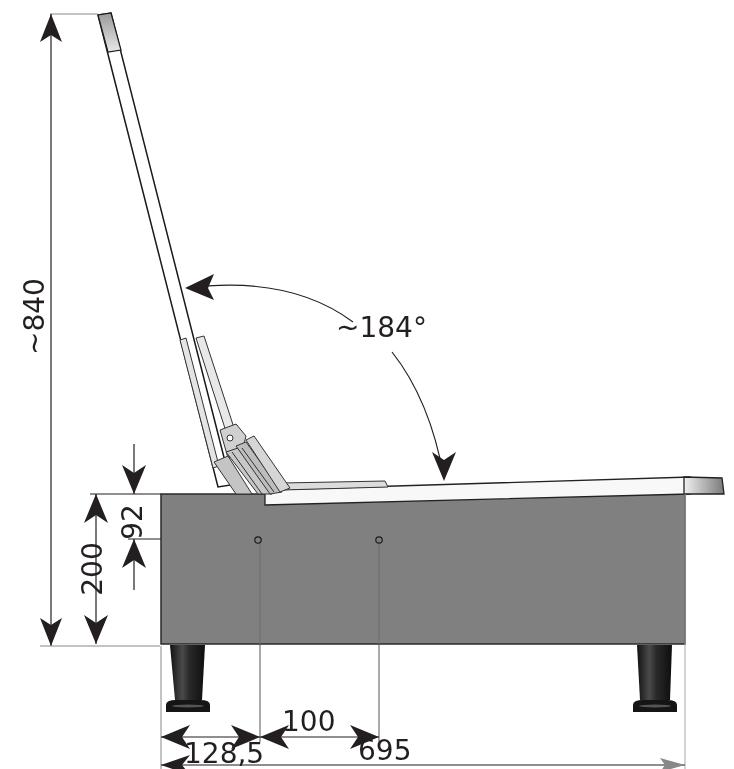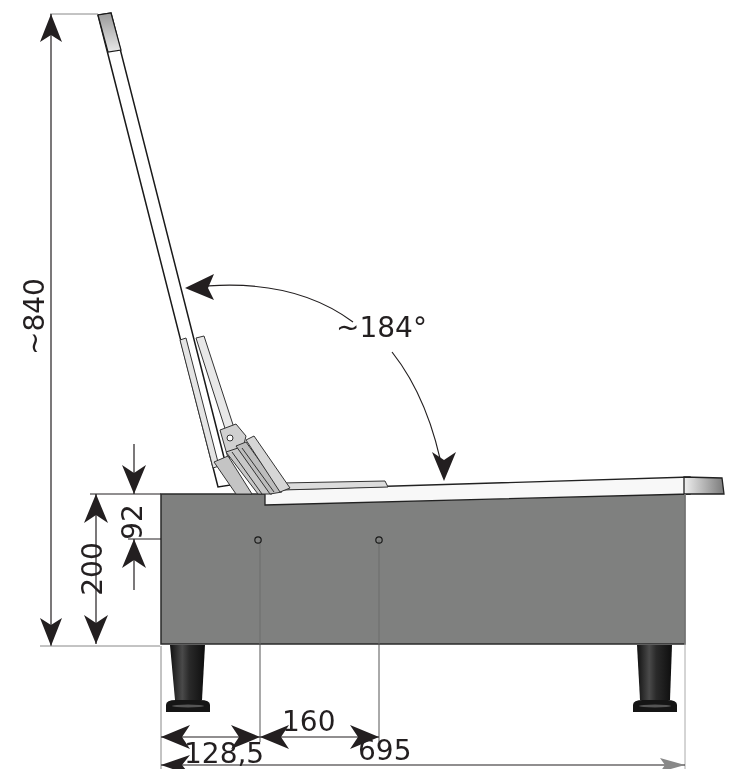--- a/index.html
+++ b/index.html
@@ -128,17 +128,17 @@
 </svg>
 
 <div class="label rot" style="left:6px; top:310px; width:60px; height:30px; font-size:28px; text-align:center;">~840</div>
 
 <div class="label rot" style="left:64px; top:554px; width:60px; height:30px; font-size:28px; text-align:center;">200</div>
 
 <div class="label rot" style="left:114px; top:507px; width:40px; height:30px; font-size:28px; text-align:center;">92</div>
 
 <div class="label" style="left:336px; top:314px; font-size:28px;">~184°</div>
 
-<div class="label" style="left:282px; top:708px; font-size:28px;">160</div>
+<div class="label" style="left:282px; top:708px; font-size:28px;">100</div>
 
 <div class="label" style="left:184px; top:740px; font-size:28px;">128,5</div>
 
 <div class="label" style="left:358px; top:737px; font-size:28px;">695</div>
 
 </body></html>

